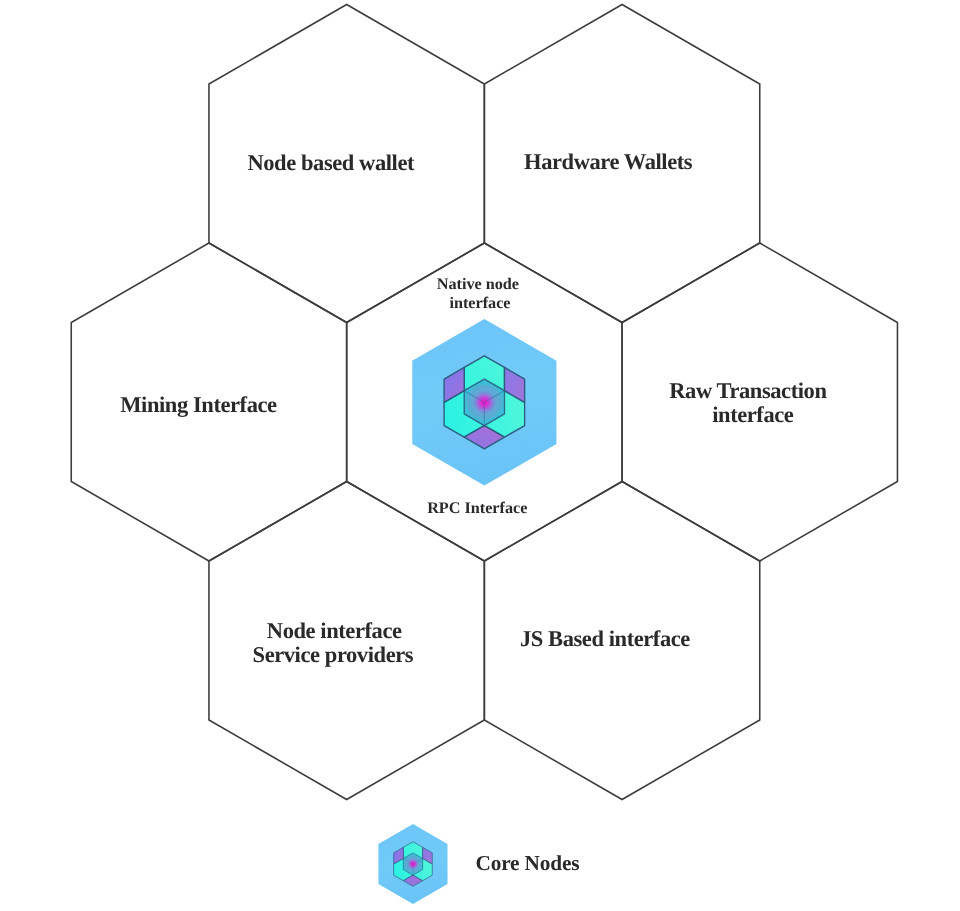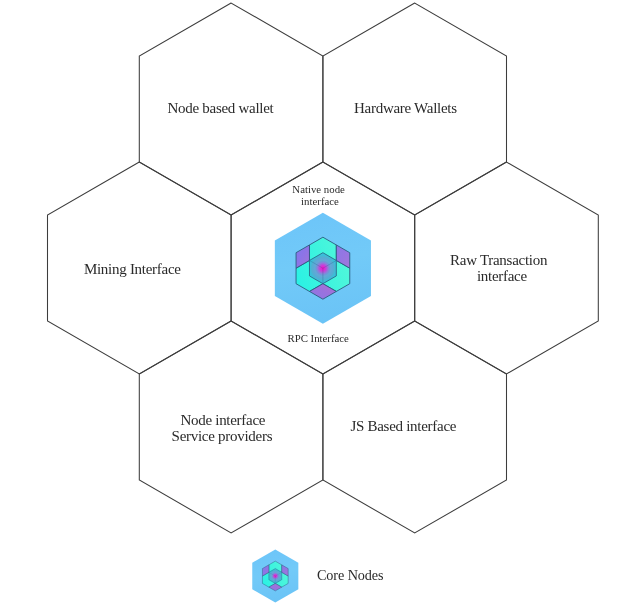--- a/index.html
+++ b/index.html
@@ -1,21 +1,21 @@
 <!DOCTYPE html>
 <html><head>
 <meta charset="utf-8">
 <title>Core Nodes Hexagon Diagram</title>
 <style>
   html,body{margin:0;padding:0;}
   
   #labels,#legend{opacity:0.999;}
   body{width:640px;height:607px;background:#ffffff;overflow:hidden;
        font-family:"Liberation Serif","DejaVu Serif",serif;}
-  #stage{position:relative;width:640px;height:432px;background:#ffffff;}
+  #stage{position:relative;width:640px;height:432px;background:#ffffff;font-weight:bold;}
   svg#diagram{position:absolute;left:0;top:0;}
   .hexlabel{font-family:"Liberation Serif","DejaVu Serif",serif;text-anchor:middle;
             letter-spacing:-0.28px;}
   .ctrlabel{font-family:"Liberation Serif","DejaVu Serif",serif;text-anchor:middle;
             letter-spacing:0px;}
   .leglabel{font-family:"Liberation Serif","DejaVu Serif",serif;text-anchor:start;
             letter-spacing:-0.1px;}
 </style>
 </head>
 <body>

